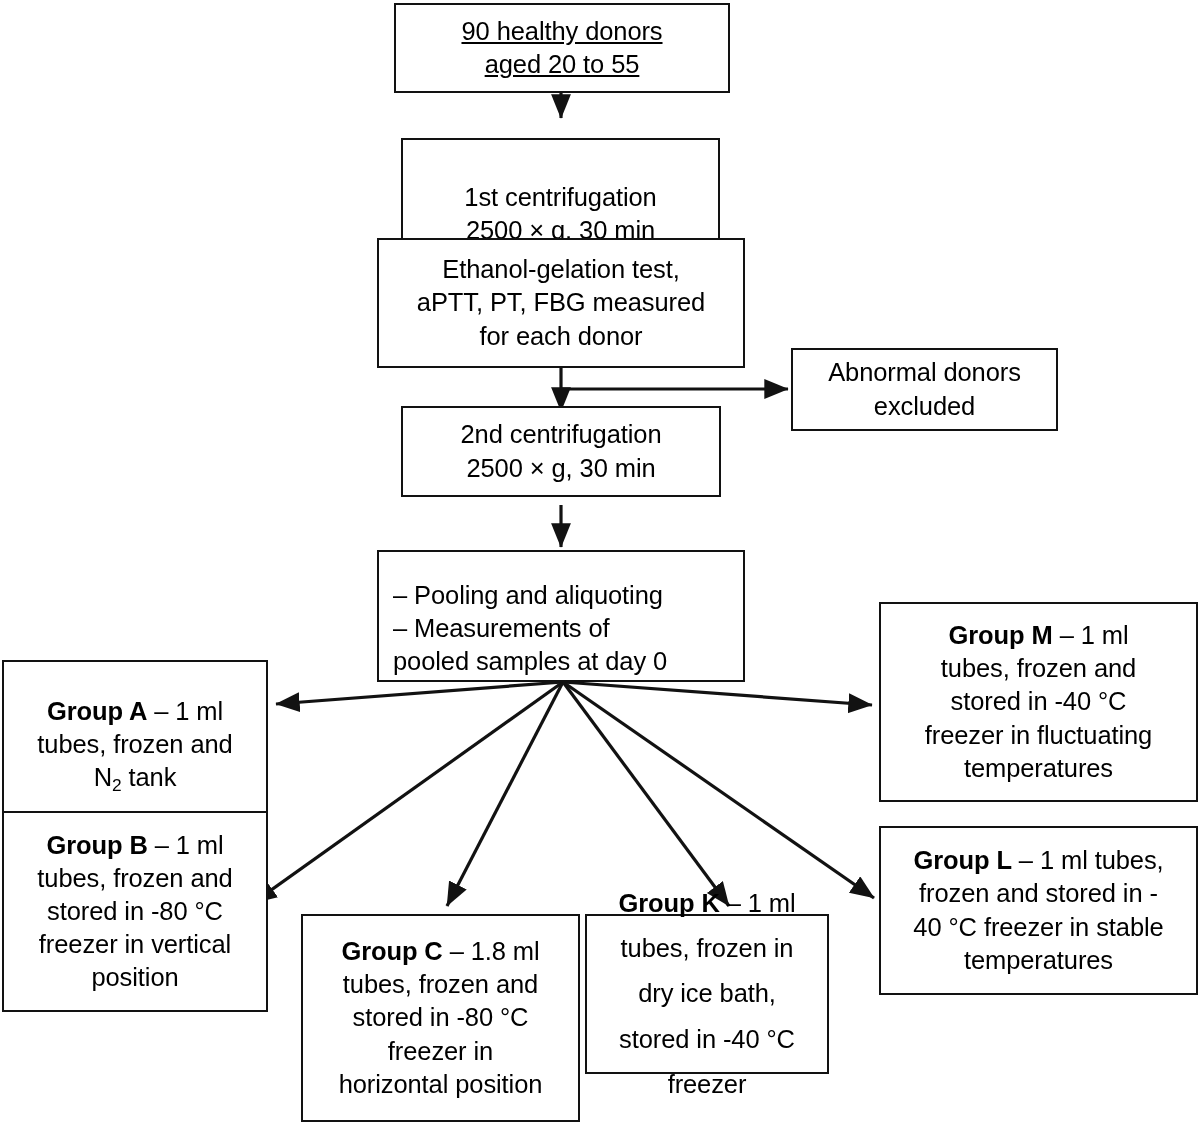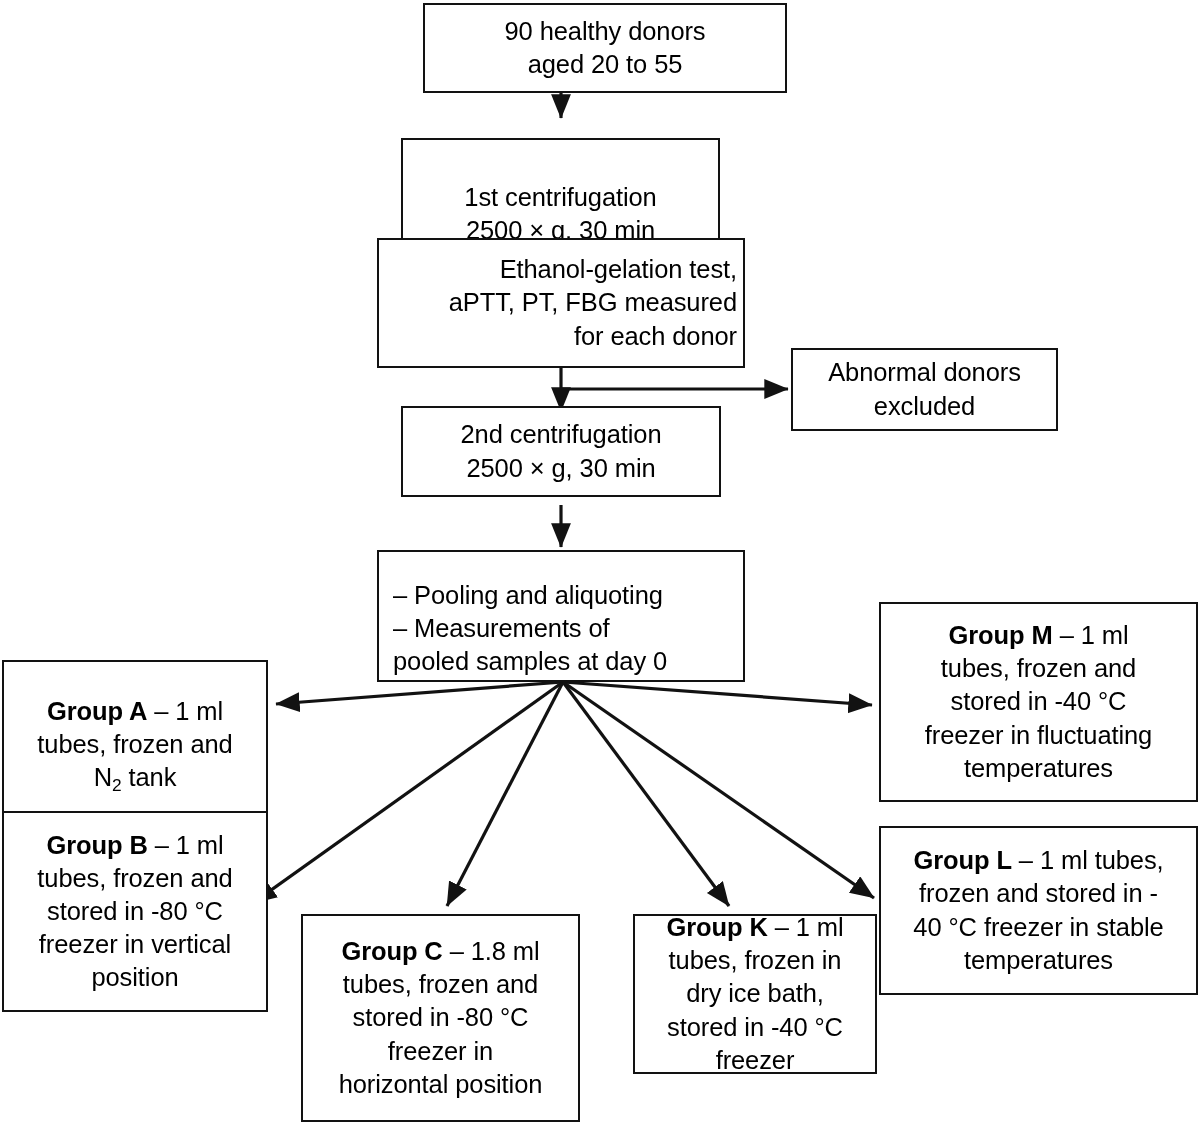--- a/index.html
+++ b/index.html
@@ -87,31 +87,31 @@
 
     <line x1="563" y1="682" x2="447" y2="906" stroke="#121212" stroke-width="3.2" marker-end="url(#ah)"></line>
 
     <line x1="563" y1="682" x2="729" y2="906" stroke="#121212" stroke-width="3.2" marker-end="url(#ah)"></line>
 
     <line x1="563" y1="682" x2="872" y2="705" stroke="#121212" stroke-width="3.2" marker-end="url(#ah)"></line>
 
     <line x1="563" y1="682" x2="874" y2="898" stroke="#121212" stroke-width="3.2" marker-end="url(#ah)"></line>
   </svg>
 
-  <div class="node" style="left:423px; top:3px; width:364px; height:90px;">
+  <div class="node" style="left:394px; top:3px; width:336px; height:90px;text-decoration:underline;">
     <span class="line">90 healthy donors</span>
     <span class="line">aged 20 to 55</span>
   </div>
 
   <div class="node" style="left:401px; top:138px; width:319px; height:113px;justify-content:flex-end;">
     <span class="line">1st centrifugation</span>
     <span class="line">2500 × g, 30 min</span>
   </div>
 
-  <div class="node" style="left:377px; top:238px; width:368px; height:130px;align-items:flex-end;">
+  <div class="node" style="left:377px; top:238px; width:368px; height:130px;">
     <span class="line">Ethanol-gelation test,</span>
     <span class="line">aPTT, PT, FBG measured</span>
     <span class="line">for each donor</span>
   </div>
 
   <div class="node" style="left:791px; top:348px; width:267px; height:83px;">
     <span class="line">Abnormal donors</span>
     <span class="line">excluded</span>
   </div>
 
@@ -147,21 +147,21 @@
   <div class="node" style="left:301px; top:914px; width:279px; height:208px;">
     <span class="line">
       <span class="gname">Group C</span><span> – 1.8 ml</span>
     </span>
     <span class="line">tubes, frozen and</span>
     <span class="line">stored in -80 °C</span>
     <span class="line">freezer in</span>
     <span class="line">horizontal position</span>
   </div>
 
-  <div class="node" style="left:633px; top:914px; width:244px; height:160px;">
+  <div class="node" style="left:585px; top:914px; width:244px; height:160px;gap:12px;">
     <span class="line">
       <span class="gname">Group K</span><span> – 1 ml</span>
     </span>
     <span class="line">tubes, frozen in</span>
     <span class="line">dry ice bath,</span>
     <span class="line">stored in -40 °C</span>
     <span class="line">freezer</span>
   </div>
 
   <div class="node" style="left:879px; top:602px; width:319px; height:200px;">

